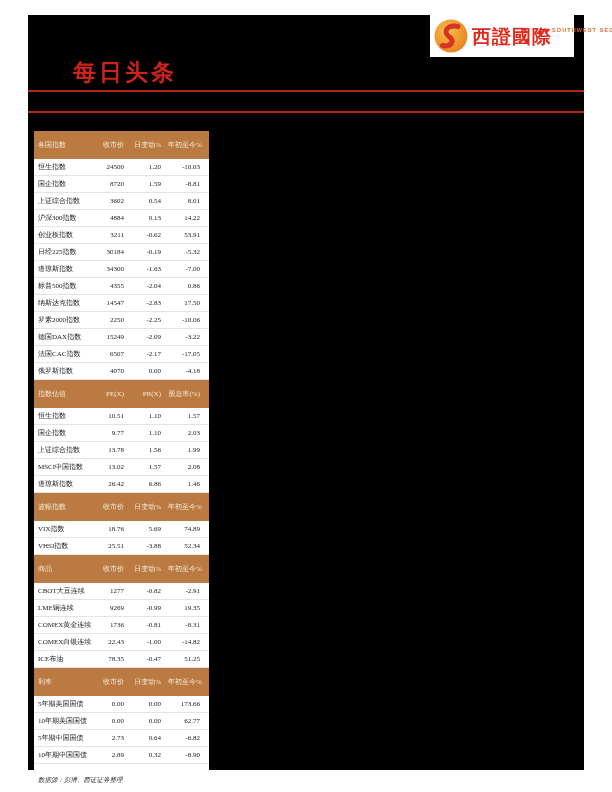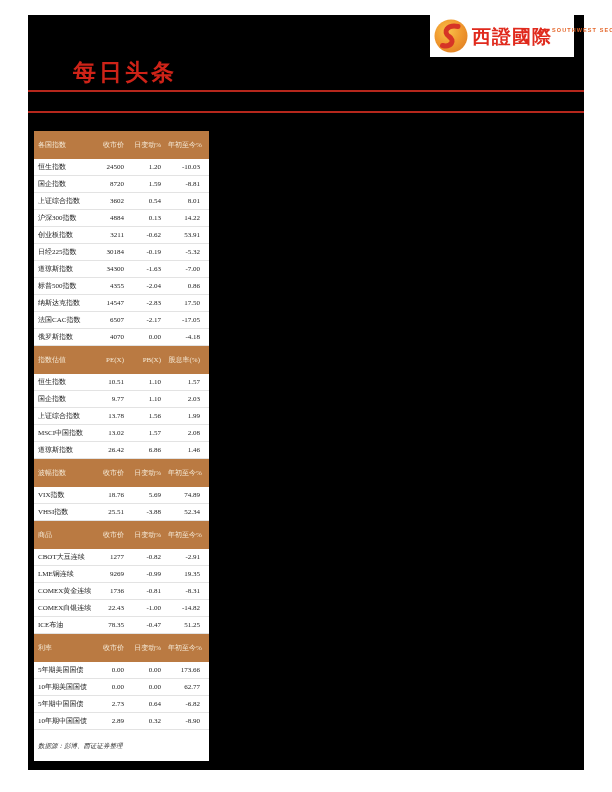--- a/index.html
+++ b/index.html
@@ -159,20 +159,32 @@
           <td class="num">-2.04</td>
           <td class="num last">0.86</td>
         </tr>
         <tr class="data-row">
           <td class="name">纳斯达克指数</td>
           <td class="num">14547</td>
           <td class="num">-2.83</td>
           <td class="num last">17.50</td>
         </tr>
         <tr class="data-row">
+          <td class="name">罗素2000指数</td>
+          <td class="num">2250</td>
+          <td class="num">-2.25</td>
+          <td class="num last">-10.06</td>
+        </tr>
+        <tr class="data-row">
+          <td class="name">德国DAX指数</td>
+          <td class="num">15249</td>
+          <td class="num">-2.09</td>
+          <td class="num last">-3.22</td>
+        </tr>
+        <tr class="data-row">
           <td class="name">法国CAC指数</td>
           <td class="num">6507</td>
           <td class="num">-2.17</td>
           <td class="num last">-17.05</td>
         </tr>
         <tr class="data-row">
           <td class="name">俄罗斯指数</td>
           <td class="num">4070</td>
           <td class="num">0.00</td>
           <td class="num last">-4.18</td>

